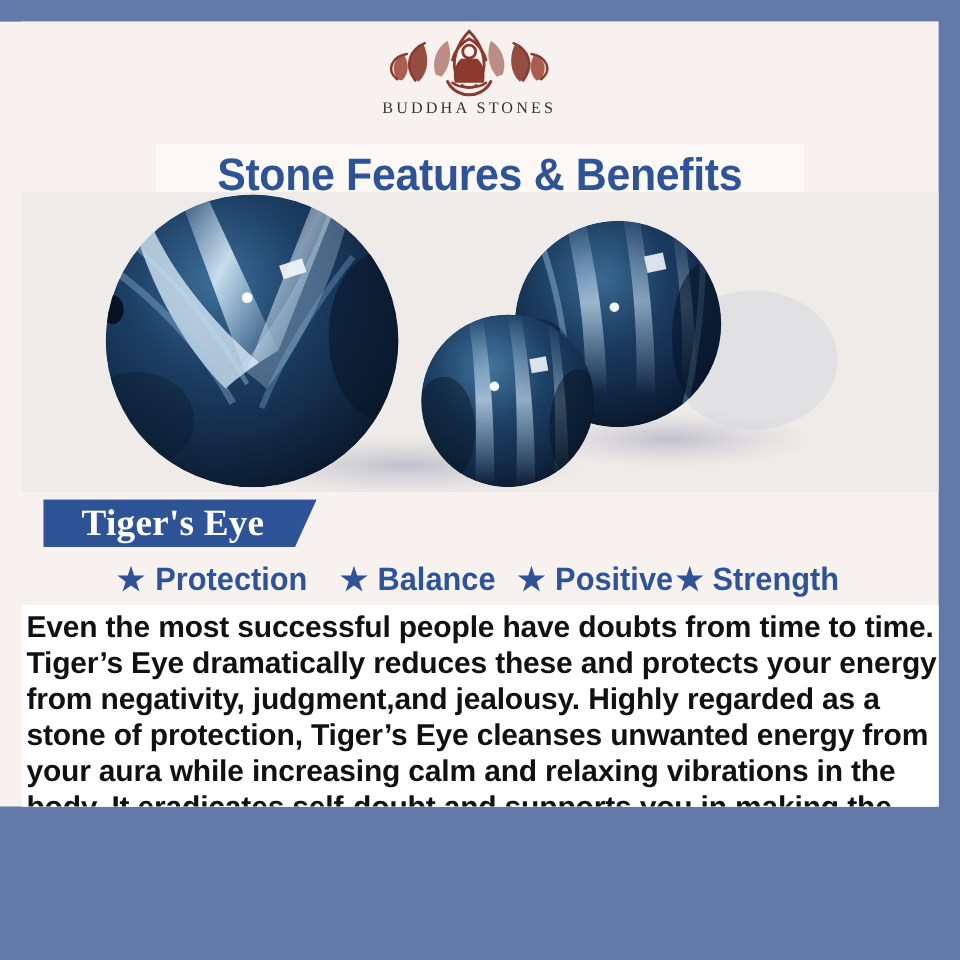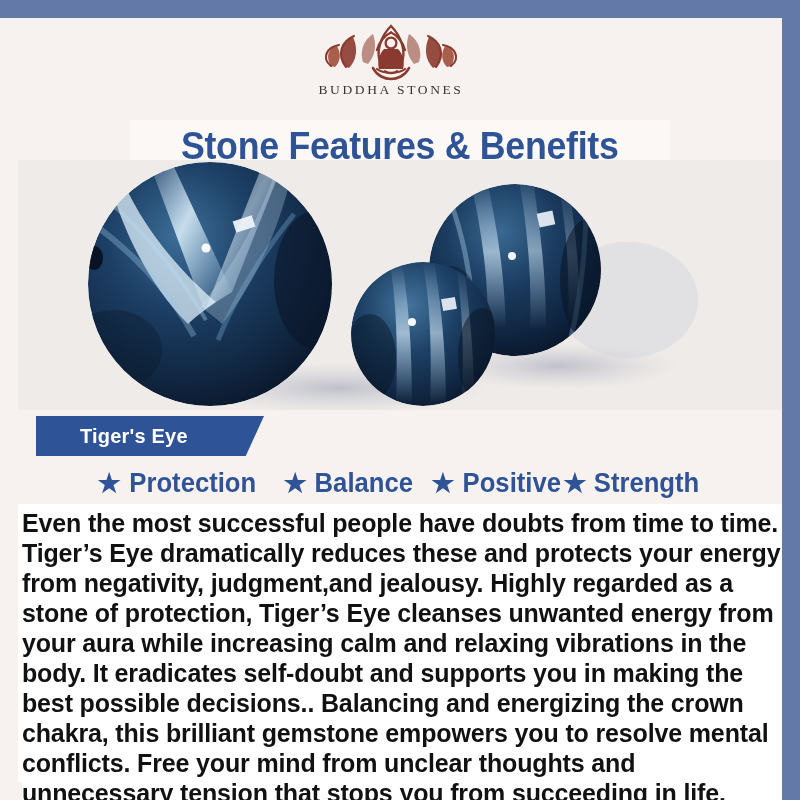--- a/index.html
+++ b/index.html
@@ -11,21 +11,21 @@
   }
 
   body {
     font-family: "Liberation Sans", sans-serif;
     background: #6379a8;
   }
 
   #poster {
     position: relative;
     width: 800px;
-    height: 800px;
+    height: 672px;
     background: #6379a8;
     overflow: hidden;
   }
 
   
   .band {
     position: absolute;
     background: #6379a8;
   }
   .band-top    { left: 0;   top: 0;    width: 800px; height: 18px; }
@@ -112,25 +112,25 @@
     left: 36px;
     top: 416px;
     width: 228px;
     height: 40px;
     background: #2f5397;
     clip-path: polygon(0 0, 100% 0, 92% 100%, 0 100%);
     display: flex;
     align-items: center;
   }
   .ribbon-text {
-    font-family: Liberation Sans, sans-serif;
-    font-size: 20px;
+    font-family: Liberation Serif, serif;
+    font-size: 31px;
     font-weight: bold;
     color: #ffffff;
-    padding-left: 44px;
+    padding-left: 32px;
     letter-spacing: 0.2px;
   }
 
   
   .benefits {
     position: absolute;
     left: 18px;
     top: 464px;
     width: 764px;
     height: 38px;

